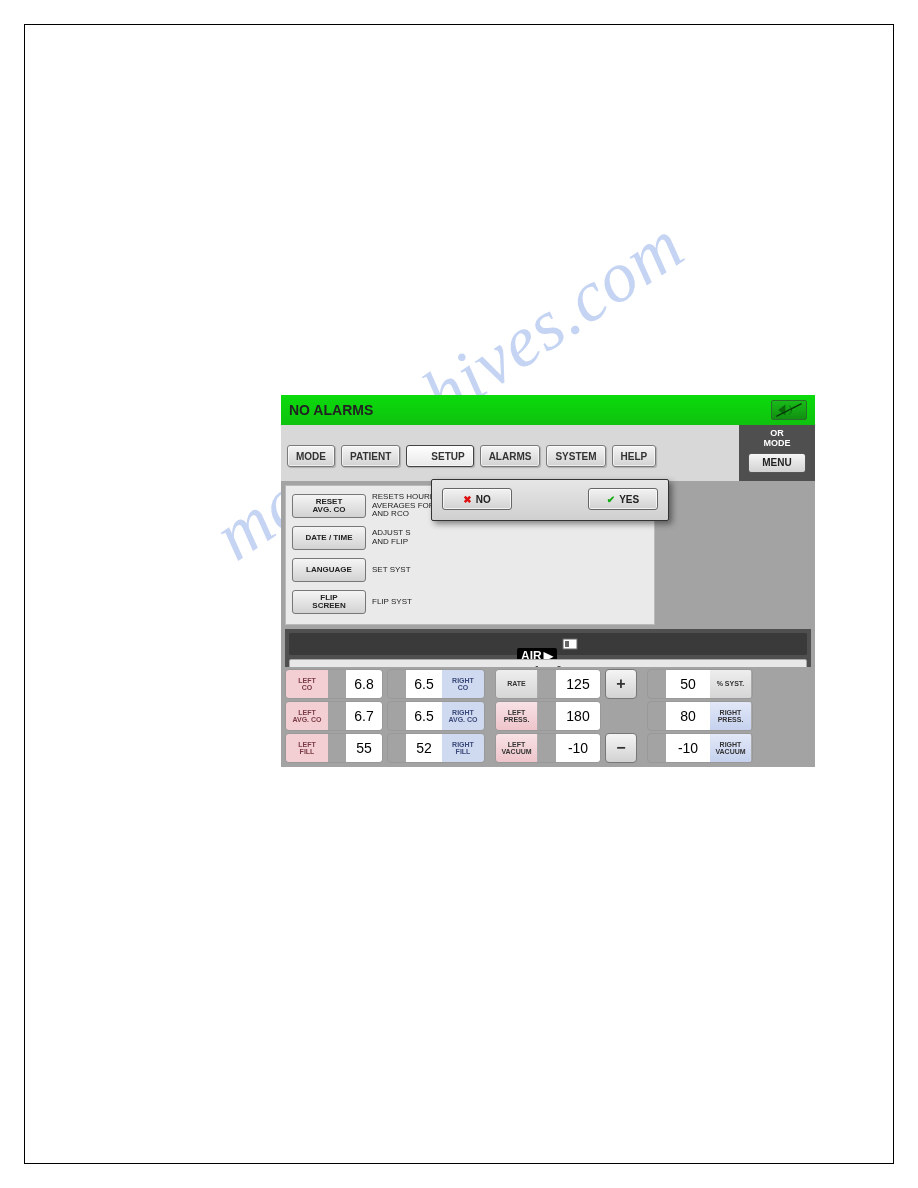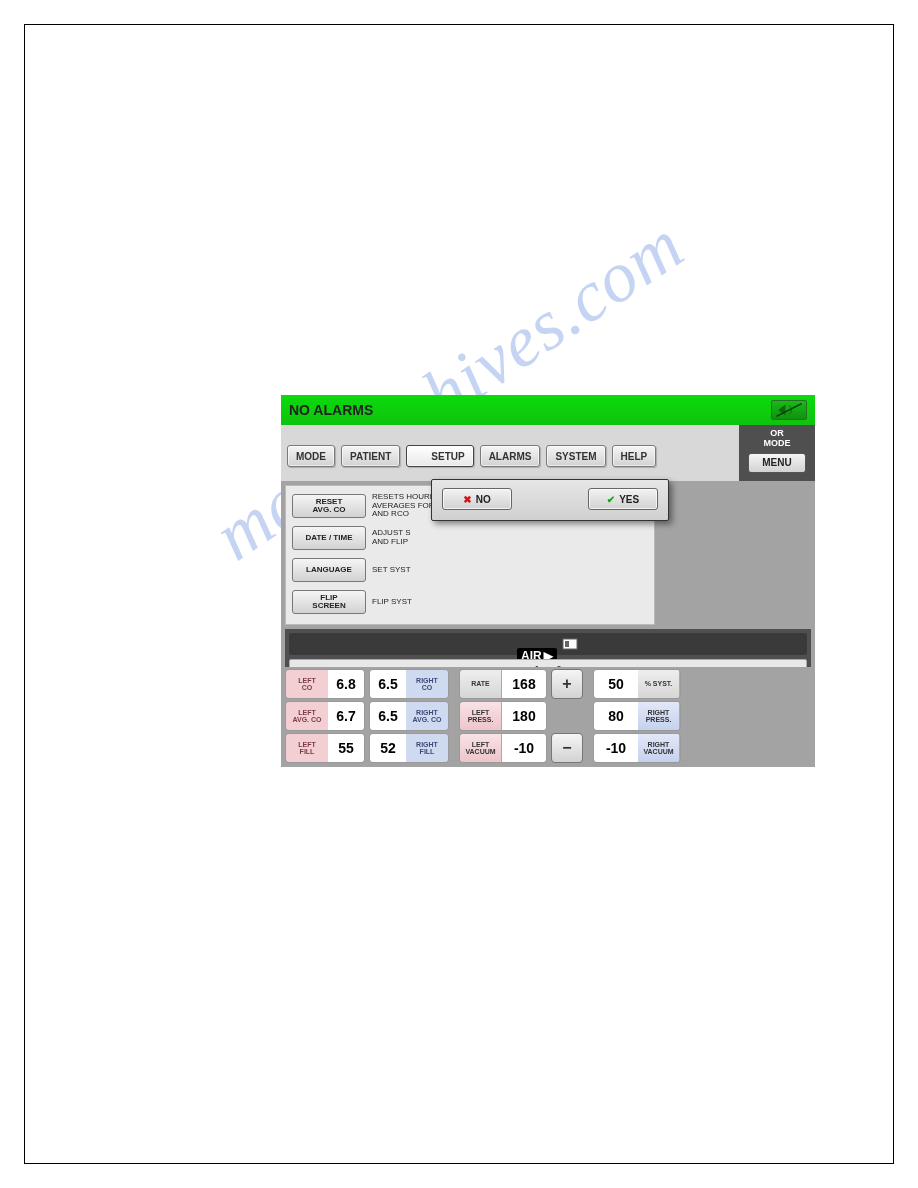--- a/index.html
+++ b/index.html
@@ -201,22 +201,22 @@
   .cell .lbl {
     width: 42px;
     font-size: 7px; font-weight: bold;
     display: flex; align-items: center; justify-content: center;
     text-align: center;
     line-height: 1.05;
   }
   .cell .val {
     background: #fff;
     width: 36px;
-    font-size: 14px; font-weight: 700;
-    display: flex; align-items: center; justify-content: center;
+    font-size: 14px; font-weight: 400;
+    display: flex; align-items: center; justify-content: center; margin-left: 18px;
   }
   .cell.wide .val { width: 44px; }
   .pink .lbl { background: #f3cfd4; color: #7a3b44; }
   .blue .lbl { background: #cfd9f0; color: #3b4a7a; }
   .gray .lbl { background: #dcdcdc; color: #444; }
   .cell.btn { cursor: pointer; }
   .cell.btn .lbl { background: linear-gradient(#f5f5f5,#dcdcdc); color:#333; border-right: 1px solid #aaa; }
   .cell.blue.btn .lbl { background: linear-gradient(#e2e8f8,#c5d1ee); }
   .cell.pink.btn .lbl { background: linear-gradient(#f8e2e5,#eec5cb); }
   .cell.gray.btn .lbl { background: linear-gradient(#eeeeee,#d6d6d6); }
@@ -431,21 +431,21 @@
             <div class="lbl" style="white-space:pre-line">RIGHT
 FILL</div>
           </div>
       </div>
 
       <div style="width:2px"></div>
 
       <div class="grp">
         <div class="cell gray btn wide">
             <div class="lbl">RATE</div>
-            <div class="val">168</div>
+            <div class="val">125</div>
           </div>
         <div class="cell pink btn wide">
             <div class="lbl" style="white-space:pre-line">LEFT
 PRESS.</div>
             <div class="val">180</div>
           </div>
         <div class="cell pink btn wide">
             <div class="lbl" style="white-space:pre-line">LEFT
 VACUUM</div>
             <div class="val">-10</div>

